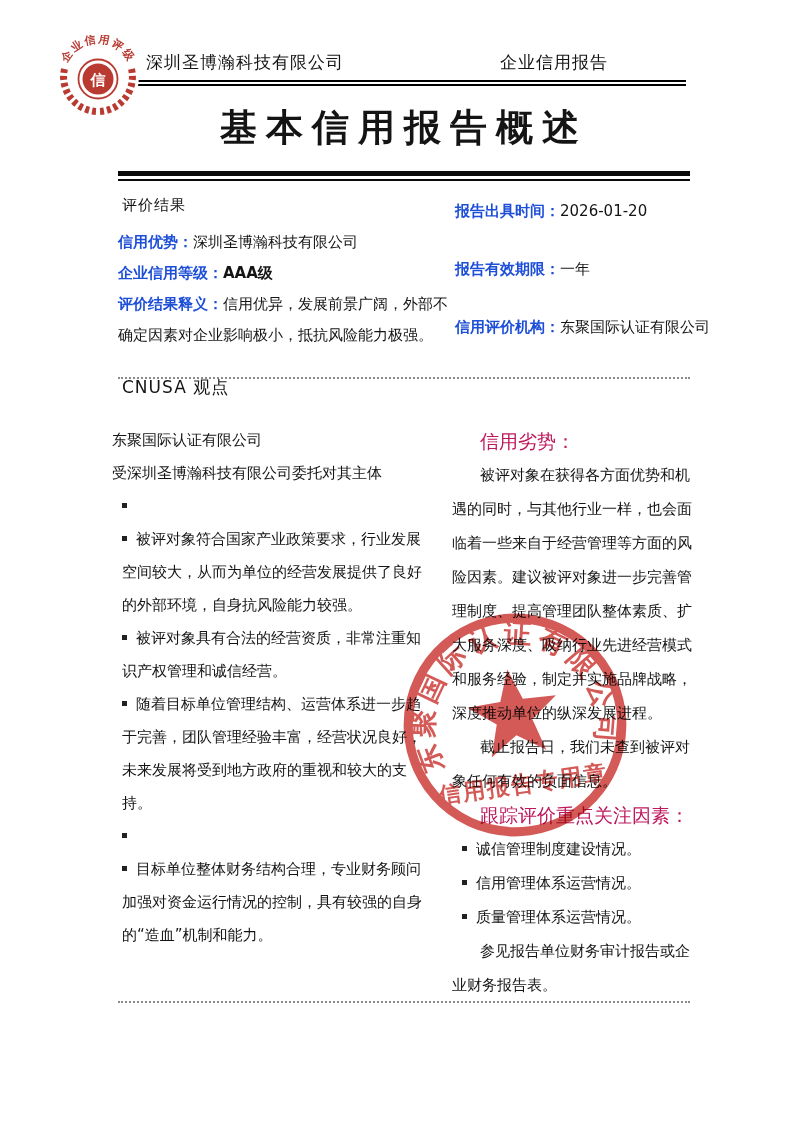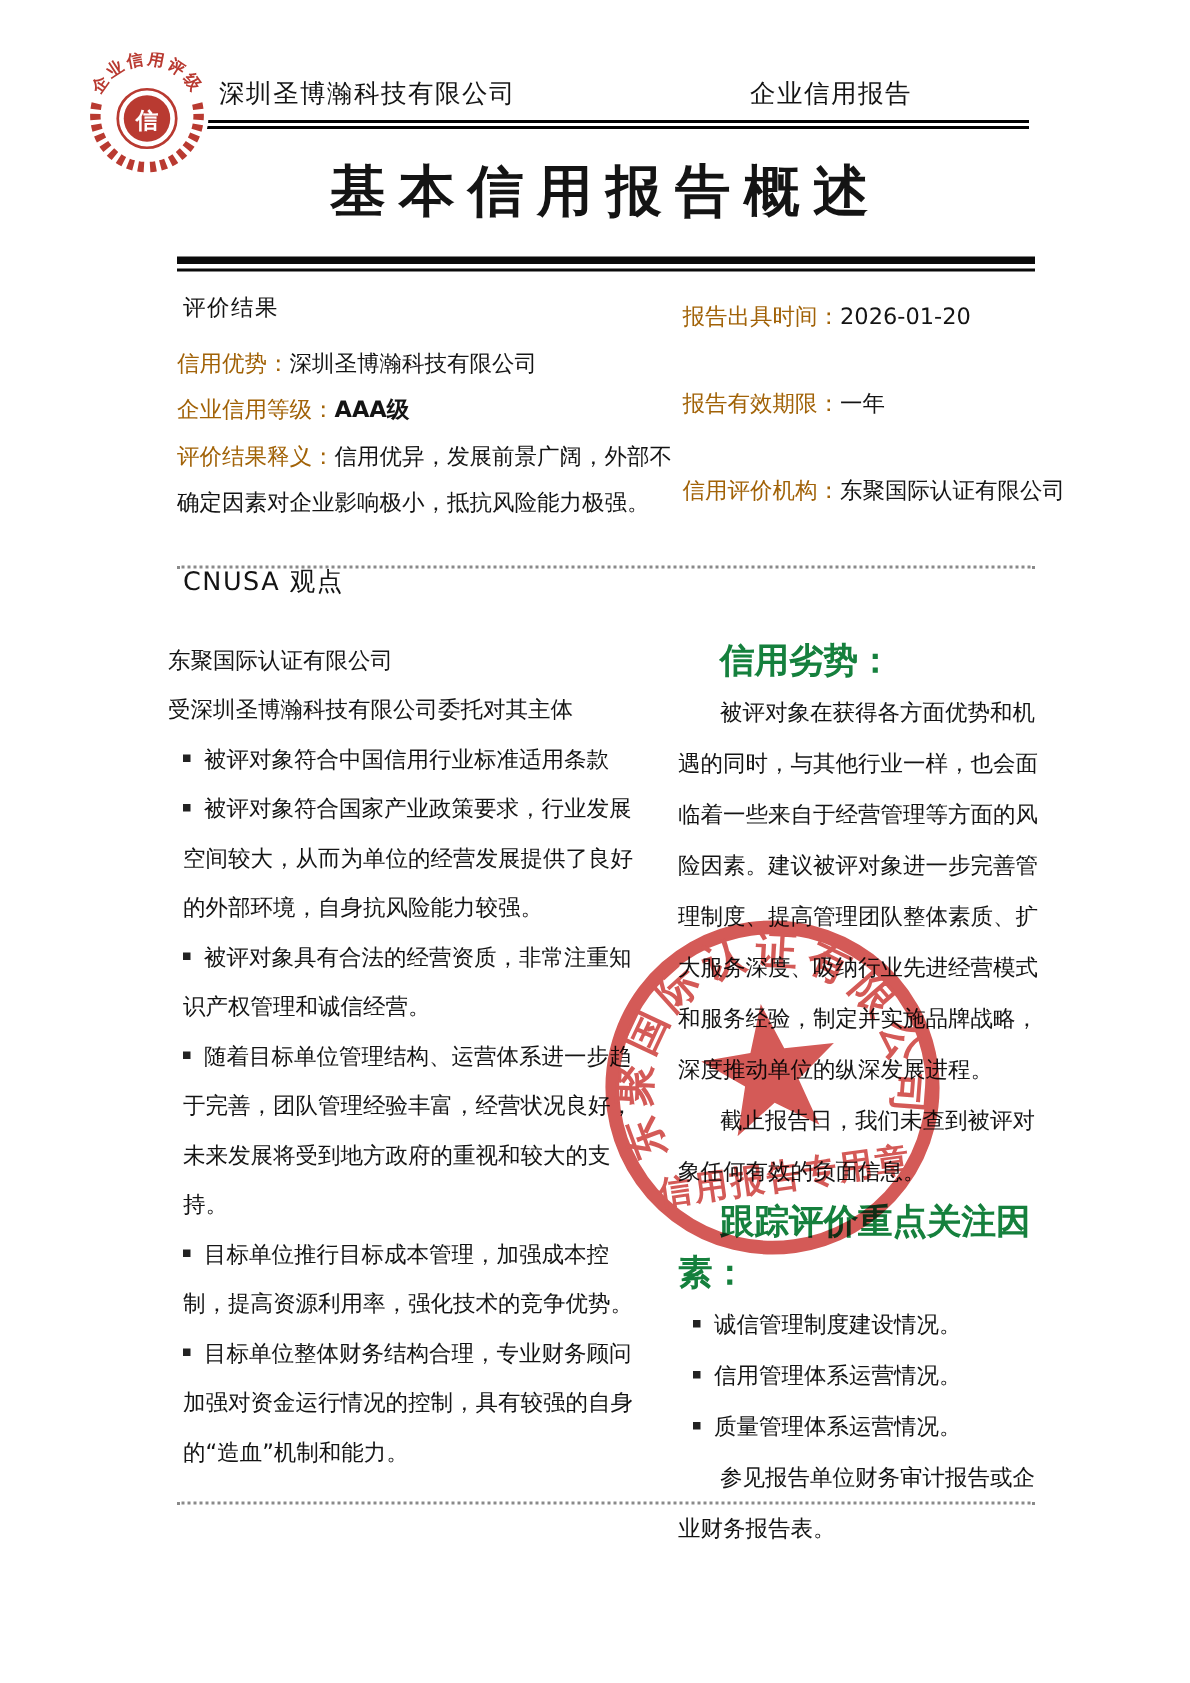--- a/index.html
+++ b/index.html
@@ -15,33 +15,33 @@
   .logo{left:56px;top:35px;width:84px;height:84px;}
   
   .doc-title{left:118px;top:103px;width:572px;text-align:center;font-size:37px;font-weight:bold;letter-spacing:9px;white-space:nowrap;}
   .title-rule{left:118px;top:171px;width:572px;height:3px;border-top:5px solid #0a0a0a;border-bottom:2px solid #0a0a0a;}
   
   .eval-title{left:122px;top:196px;font-size:15px;letter-spacing:1px;}
   .eval-left{left:118px;top:227px;width:334px;font-size:15px;line-height:31px;}
   .eval-left p{margin:0;}
   .eval-right{left:455px;top:196px;width:292px;font-size:15px;line-height:31px;}
   .eval-right p{margin:0 0 27px 0;}
-  .lbl{font-weight:normal;color:#a16207;}
+  .lbl{font-weight:bold;color:#1d4ed8;}
   .val-b{font-weight:bold;}
   
   .divider{left:118px;width:572px;height:0;border-top:2px dotted #8a8a8a;}
   .div1{top:377px;}
   .div2{top:1001px;}
   
   .cnusa-title{left:122px;top:376px;font-size:17px;letter-spacing:1px;}
   .op-left{left:112px;top:424px;width:316px;font-size:15px;line-height:33px;}
   .op-right{left:452px;top:424px;width:250px;font-size:15px;line-height:34px;}
   .op-left p,.op-right p{margin:0;}
   .inline-h{font-weight:bold;font-size:17px;color:#000;}
-  .sub-h{font-weight:bold;font-size:23px;color:#15803d;text-indent:28px;}
+  .sub-h{font-weight:normal;font-size:19px;color:#be185d;text-indent:28px;}
   .indent{text-indent:28px;}
   .bullet{padding-left:10px;}
   .dot{display:inline-block;width:5px;height:5px;background:#222;margin:0 9px 3px 0;vertical-align:middle;}
   
   .stamp{left:396px;top:606px;width:238px;height:238px;opacity:.8;mix-blend-mode:multiply;transform:rotate(-8deg);}
 </style>
 </head>
 <body>
 
 <div class="abs hdr-rule"></div>
@@ -79,25 +79,25 @@
   <p><span class="lbl">信用评价机构：</span><span>东聚国际认证有限公司</span></p>
 </div>
 
 <div class="abs divider div1"></div>
 
 <div class="abs cnusa-title">CNUSA 观点</div>
 
 <div class="abs op-left">
   <p>东聚国际认证有限公司</p>
   <p>受深圳圣博瀚科技有限公司委托对其主体</p>
-  <p class="bullet"><span class="dot"></span><span>被评对象符合中国信用行业标准适用条款</span></p>
+  <p class="bullet"><span class="dot"></span></p>
   <p class="bullet"><span class="dot"></span><span>被评对象符合国家产业政策要求，行业发展空间较大，从而为单位的经营发展提供了良好的外部环境，自身抗风险能力较强。</span></p>
   <p class="bullet"><span class="dot"></span><span>被评对象具有合法的经营资质，非常注重知识产权管理和诚信经营。</span></p>
   <p class="bullet"><span class="dot"></span><span>随着目标单位管理结构、运营体系进一步趋于完善，团队管理经验丰富，经营状况良好，未来发展将受到地方政府的重视和较大的支持。</span></p>
-  <p class="bullet"><span class="dot"></span><span>目标单位推行目标成本管理，加强成本控制，提高资源利用率，强化技术的竞争优势。</span></p>
+  <p class="bullet"><span class="dot"></span></p>
   <p class="bullet"><span class="dot"></span><span>目标单位整体财务结构合理，专业财务顾问加强对资金运行情况的控制，具有较强的自身的“造血”机制和能力。</span></p>
 </div>
 
 <div class="abs op-right">
   <p class="sub-h">信用劣势：</p>
   <p class="indent">被评对象在获得各方面优势和机遇的同时，与其他行业一样，也会面临着一些来自于经营管理等方面的风险因素。建议被评对象进一步完善管理制度、提高管理团队整体素质、扩大服务深度、吸纳行业先进经营模式和服务经验，制定并实施品牌战略，深度推动单位的纵深发展进程。</p>
   <p class="indent">截止报告日，我们未查到被评对象任何有效的负面信息。</p>
   <p class="sub-h">跟踪评价重点关注因素：</p>
   <p class="bullet"><span class="dot"></span><span>诚信管理制度建设情况。</span></p>
   <p class="bullet"><span class="dot"></span><span>信用管理体系运营情况。</span></p>

